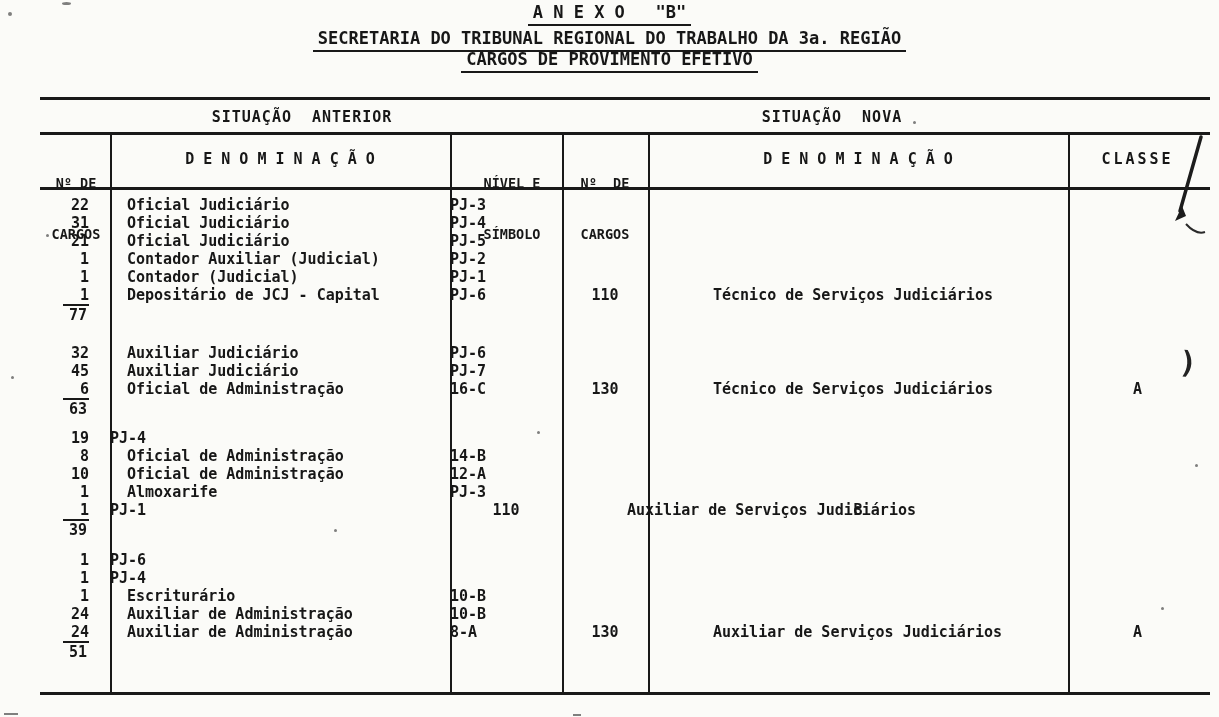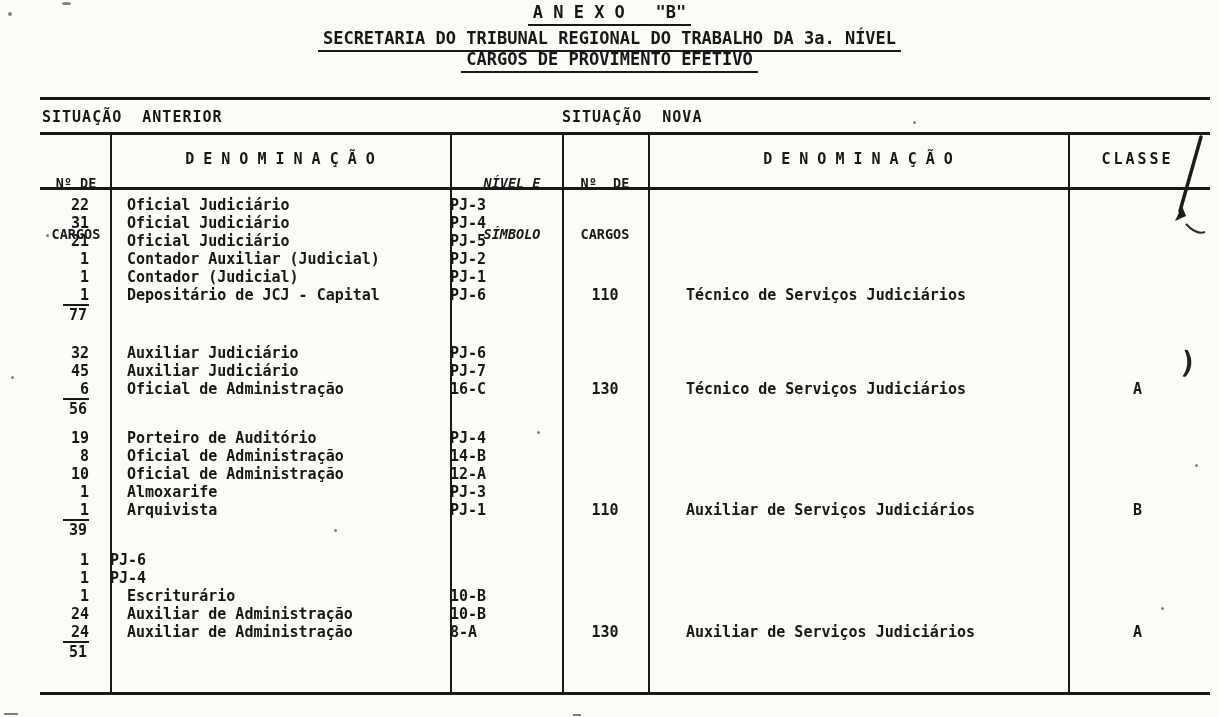--- a/index.html
+++ b/index.html
@@ -24,57 +24,57 @@
   .hr2{top:132px;}
   .hr3{top:187px;}
   .hr4{top:692px;}
   .vrule{position:absolute;top:132px;height:561px;width:2px;background:#191919;}
   .v1{left:110px;}
   .v2{left:450px;}
   .v3{left:562px;}
   .v4{left:648px;}
   .v5{left:1068px;}
   
-  .band{position:absolute;top:108px;font-size:15px;letter-spacing:1px;text-align:left;white-space:pre;}
+  .band{position:absolute;top:108px;font-size:15px;letter-spacing:1px;text-align:center;white-space:pre;}
   .band-ant{left:42px;width:520px;}
   .band-nova{left:562px;width:540px;}
   
   .colhead{position:absolute;text-align:center;white-space:pre;}
   .two-line{font-size:13.5px;line-height:17px;top:141px;}
   .one-line{font-size:15px;top:150px;}
   .ch1{left:42px;width:68px;}
   .ch2{left:110px;width:340px;}
-  .ch3{left:450px;width:124px;font-style:italic;}
+  .ch3{left:450px;width:124px;}
   .ch4{left:562px;width:86px;}
   .ch5{left:648px;width:420px;}
   .ch6{left:1068px;width:139px;letter-spacing:3px;}
   
   .block{position:absolute;left:42px;width:1165px;}
   .b0{top:196px;}
   .b1{top:344px;}
   .b2{top:429px;}
   .b3{top:551px;}
   .row{display:grid;grid-template-columns:68px 340px 112px 86px 420px 139px;height:18px;font-size:15px;line-height:18px;white-space:pre;}
   .c-num{text-align:right;padding-right:21px;}
   .c-den{padding-left:17px;}
   .c-sim{text-align:left;}
   .c-ncar{text-align:center;}
-  .c-nden{padding-left:38px;}
+  .c-nden{padding-left:38px;margin-left:27px;}
   .c-cla{text-align:center;}
   .total-num{display:inline-block;border-top:2px solid #191919;padding:0 2px 0 6px;}
   
   .pen-curve{position:absolute;left:1179px;top:345px;font-size:30px;color:#222;transform:rotate(4deg);}
   
   .sp{position:absolute;background:#3c3c3c;opacity:.65;border-radius:50%;}
 </style>
 </head>
 <body>
 
 <div class="title-line t1"><span>A N E X O   "B"</span></div>
-<div class="title-line t2"><span>SECRETARIA DO TRIBUNAL REGIONAL DO TRABALHO DA 3a. NÍVEL</span></div>
+<div class="title-line t2"><span>SECRETARIA DO TRIBUNAL REGIONAL DO TRABALHO DA 3a. REGIÃO</span></div>
 <div class="title-line t3"><span>CARGOS DE PROVIMENTO EFETIVO</span></div>
 
 <div class="hrule hr1"></div>
 <div class="hrule hr2"></div>
 <div class="hrule hr3"></div>
 <div class="hrule hr4"></div>
 <div class="vrule v1"></div>
 <div class="vrule v2"></div>
 <div class="vrule v3"></div>
 <div class="vrule v4"></div>
@@ -106,28 +106,28 @@
       <div class="row"><div class="c-num">21</div><div class="c-den">Oficial Judiciário</div><div class="c-sim">PJ-5</div><div class="c-ncar"></div><div class="c-nden"></div><div class="c-cla"></div></div>
       <div class="row"><div class="c-num">1</div><div class="c-den">Contador Auxiliar (Judicial)</div><div class="c-sim">PJ-2</div><div class="c-ncar"></div><div class="c-nden"></div><div class="c-cla"></div></div>
       <div class="row"><div class="c-num">1</div><div class="c-den">Contador (Judicial)</div><div class="c-sim">PJ-1</div><div class="c-ncar"></div><div class="c-nden"></div><div class="c-cla"></div></div>
       <div class="row"><div class="c-num">1</div><div class="c-den">Depositário de JCJ - Capital</div><div class="c-sim">PJ-6</div><div class="c-ncar">110</div><div class="c-nden">Técnico de Serviços Judiciários</div><div class="c-cla"></div></div>
       <div class="row"><div class="c-num"><span class="total-num">77</span></div></div>
     </div>
     <div class="block b1">
       <div class="row"><div class="c-num">32</div><div class="c-den">Auxiliar Judiciário</div><div class="c-sim">PJ-6</div><div class="c-ncar"></div><div class="c-nden"></div><div class="c-cla"></div></div>
       <div class="row"><div class="c-num">45</div><div class="c-den">Auxiliar Judiciário</div><div class="c-sim">PJ-7</div><div class="c-ncar"></div><div class="c-nden"></div><div class="c-cla"></div></div>
       <div class="row"><div class="c-num">6</div><div class="c-den">Oficial de Administração</div><div class="c-sim">16-C</div><div class="c-ncar">130</div><div class="c-nden">Técnico de Serviços Judiciários</div><div class="c-cla">A</div></div>
-      <div class="row"><div class="c-num"><span class="total-num">56</span></div></div>
+      <div class="row"><div class="c-num"><span class="total-num">63</span></div></div>
     </div>
     <div class="block b2">
-      <div class="row"><div class="c-num">19</div><div class="c-den">Porteiro de Auditório</div><div class="c-sim">PJ-4</div><div class="c-ncar"></div><div class="c-nden"></div><div class="c-cla"></div></div>
+      <div class="row"><div class="c-num">19</div><div class="c-sim">PJ-4</div><div class="c-ncar"></div><div class="c-nden"></div><div class="c-cla"></div></div>
       <div class="row"><div class="c-num">8</div><div class="c-den">Oficial de Administração</div><div class="c-sim">14-B</div><div class="c-ncar"></div><div class="c-nden"></div><div class="c-cla"></div></div>
       <div class="row"><div class="c-num">10</div><div class="c-den">Oficial de Administração</div><div class="c-sim">12-A</div><div class="c-ncar"></div><div class="c-nden"></div><div class="c-cla"></div></div>
       <div class="row"><div class="c-num">1</div><div class="c-den">Almoxarife</div><div class="c-sim">PJ-3</div><div class="c-ncar"></div><div class="c-nden"></div><div class="c-cla"></div></div>
-      <div class="row"><div class="c-num">1</div><div class="c-den">Arquivista</div><div class="c-sim">PJ-1</div><div class="c-ncar">110</div><div class="c-nden">Auxiliar de Serviços Judiciários</div><div class="c-cla">B</div></div>
+      <div class="row"><div class="c-num">1</div><div class="c-sim">PJ-1</div><div class="c-ncar">110</div><div class="c-nden">Auxiliar de Serviços Judiciários</div><div class="c-cla">B</div></div>
       <div class="row"><div class="c-num"><span class="total-num">39</span></div></div>
     </div>
     <div class="block b3">
       <div class="row"><div class="c-num">1</div><div class="c-sim">PJ-6</div><div class="c-ncar"></div><div class="c-nden"></div><div class="c-cla"></div></div>
       <div class="row"><div class="c-num">1</div><div class="c-sim">PJ-4</div><div class="c-ncar"></div><div class="c-nden"></div><div class="c-cla"></div></div>
       <div class="row"><div class="c-num">1</div><div class="c-den">Escriturário</div><div class="c-sim">10-B</div><div class="c-ncar"></div><div class="c-nden"></div><div class="c-cla"></div></div>
       <div class="row"><div class="c-num">24</div><div class="c-den">Auxiliar de Administração</div><div class="c-sim">10-B</div><div class="c-ncar"></div><div class="c-nden"></div><div class="c-cla"></div></div>
       <div class="row"><div class="c-num">24</div><div class="c-den">Auxiliar de Administração</div><div class="c-sim">8-A</div><div class="c-ncar">130</div><div class="c-nden">Auxiliar de Serviços Judiciários</div><div class="c-cla">A</div></div>
       <div class="row"><div class="c-num"><span class="total-num">51</span></div></div>
     </div>

